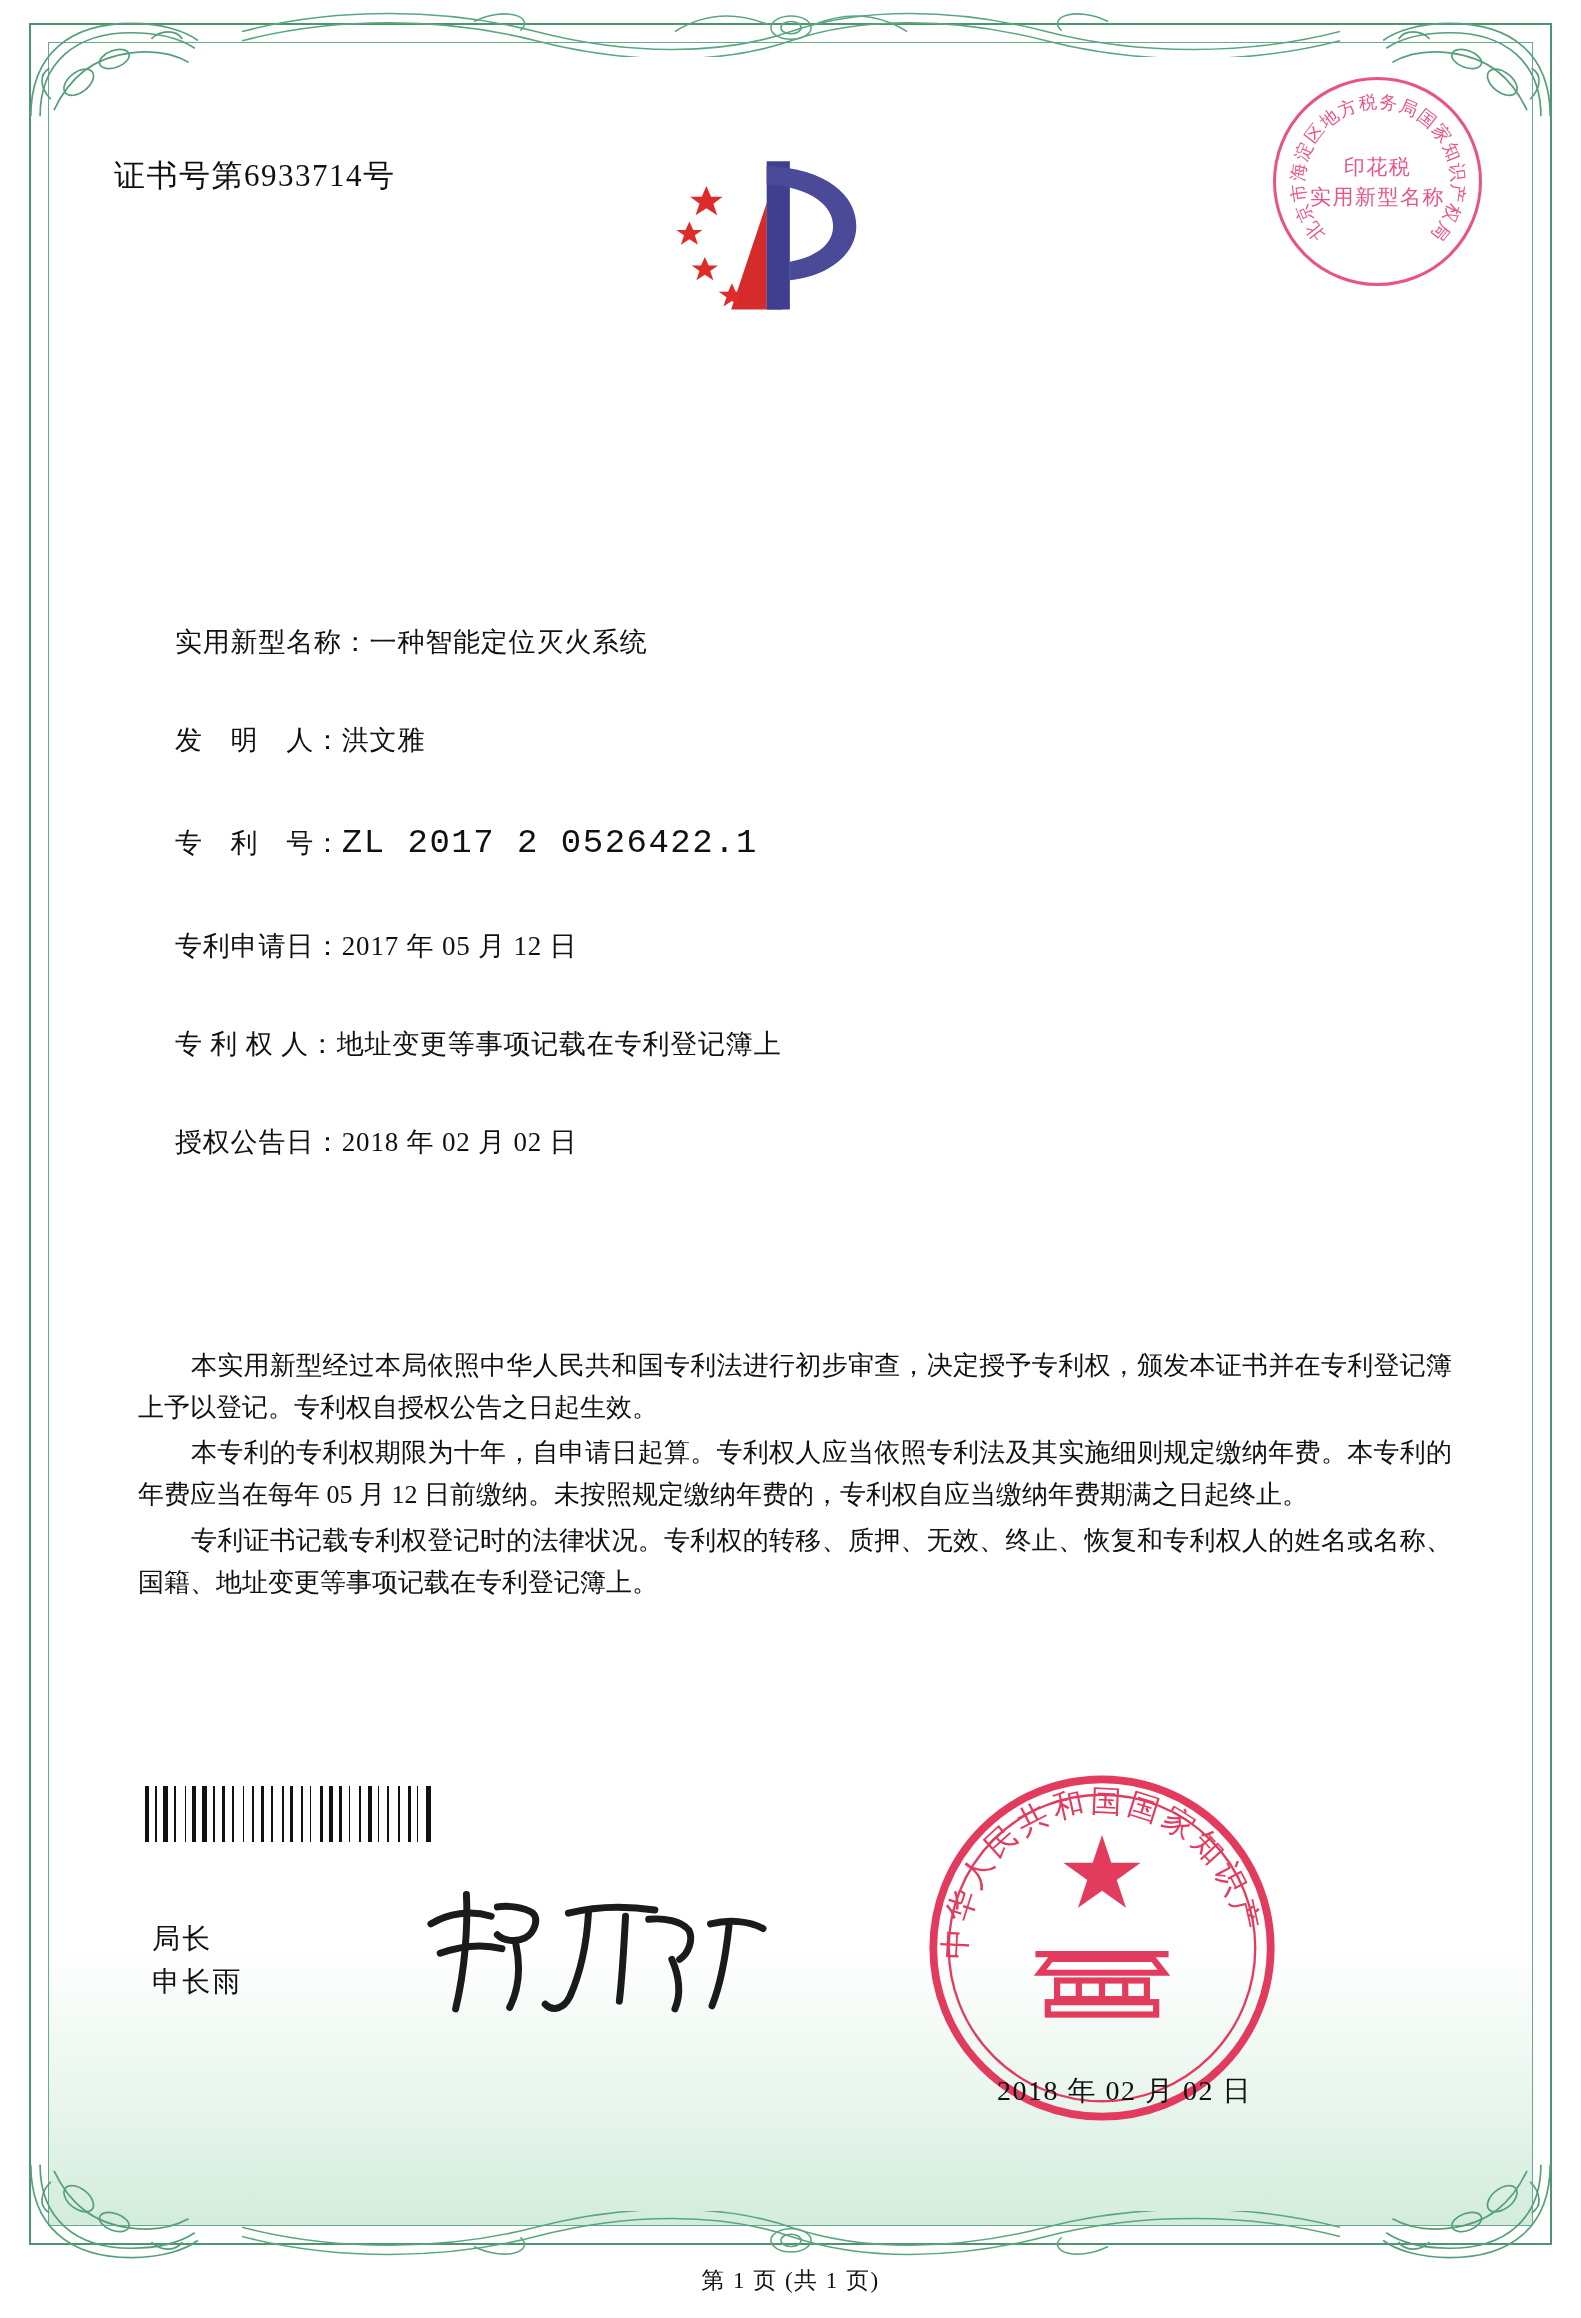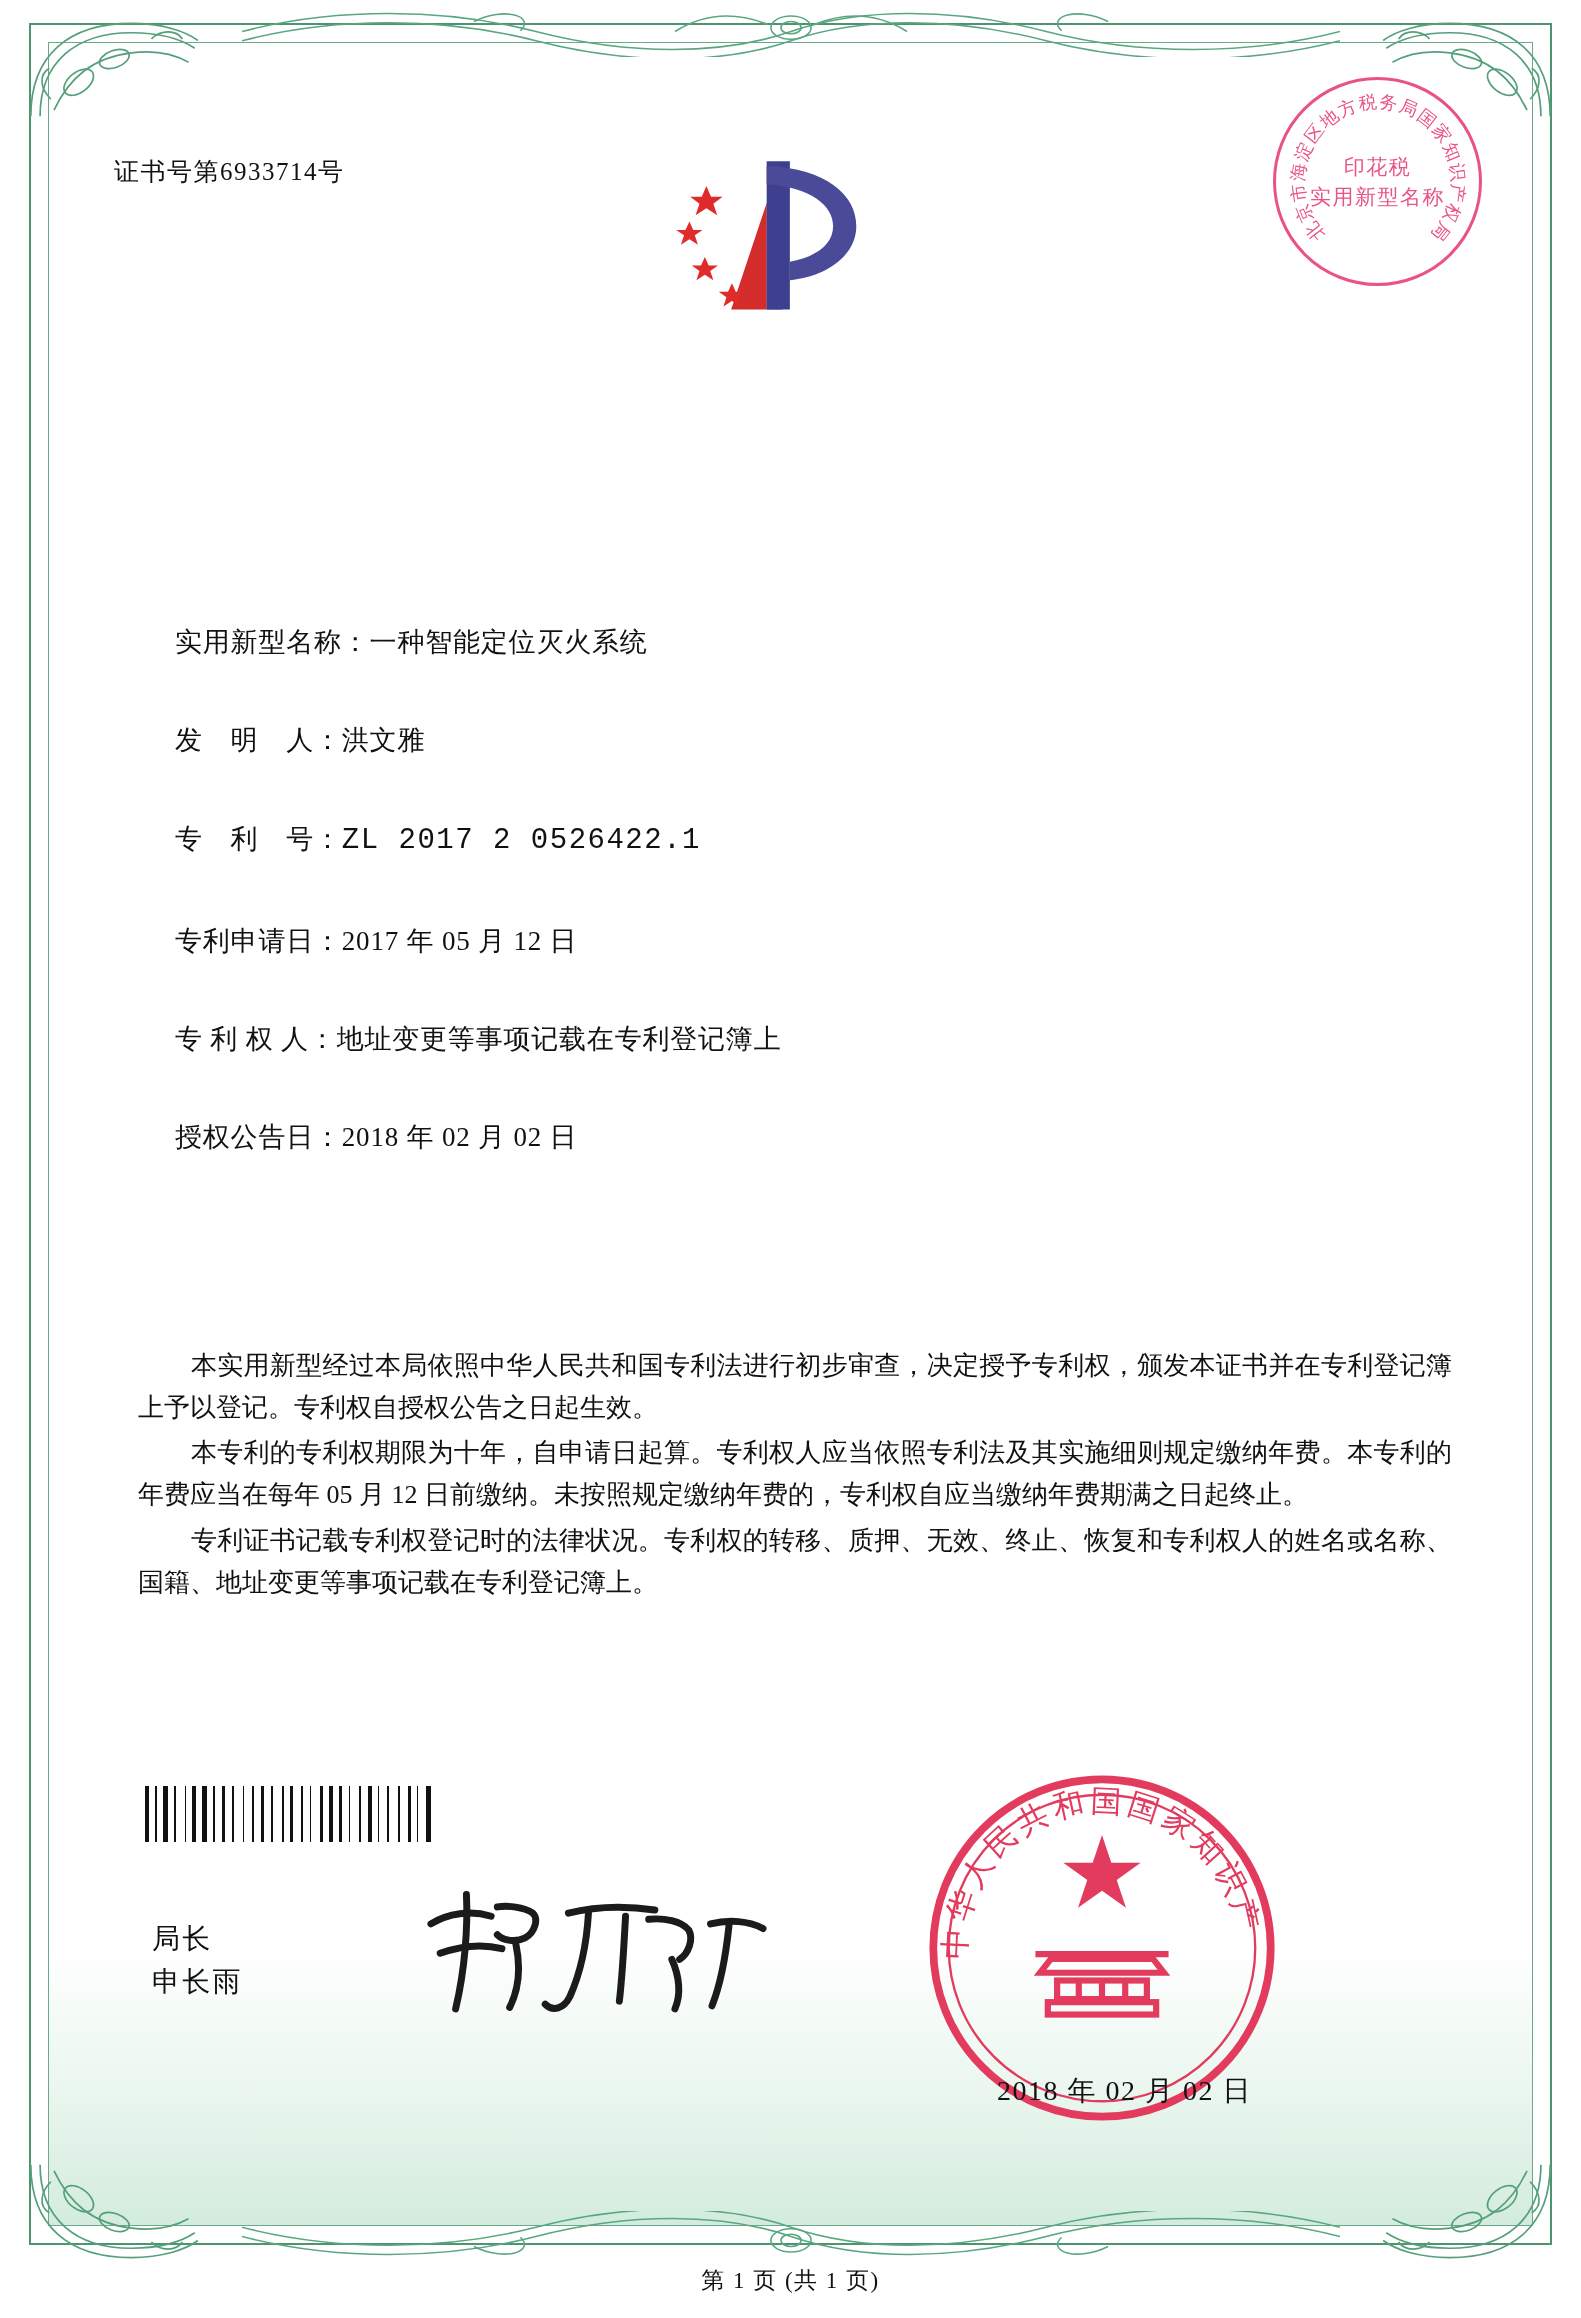--- a/index.html
+++ b/index.html
@@ -82,21 +82,21 @@
     height: 278px;
     background: linear-gradient(to bottom, rgba(232,244,236,0) 0%, rgba(214,238,223,0.55) 55%, rgba(200,231,212,0.8) 100%);
     pointer-events: none;
   }
 
   
   .cert-no {
     position: absolute;
     left: 114px;
     top: 155px;
-    font-size: 25px;
+    font-size: 31px;
     letter-spacing: 1.5px;
     color: #111;
     white-space: nowrap;
   }
 
   .logo {
     position: absolute;
     left: 649px;
     top: 155px;
     width: 240px;
@@ -171,21 +171,21 @@
   .field-label {
     display: inline-block;
     letter-spacing: 0.8px;
   }
   .field-value {
     letter-spacing: 0.8px;
   }
   .field-value.mono {
     font-family: "Liberation Mono", monospace;
     letter-spacing: 1.5px;
-    font-size: 29px;
+    font-size: 34px;
   }
 
   
   .body-text {
     position: absolute;
     left: 138px;
     top: 1345px;
     width: 1314px;
     font-size: 26px;
     line-height: 1.62;

